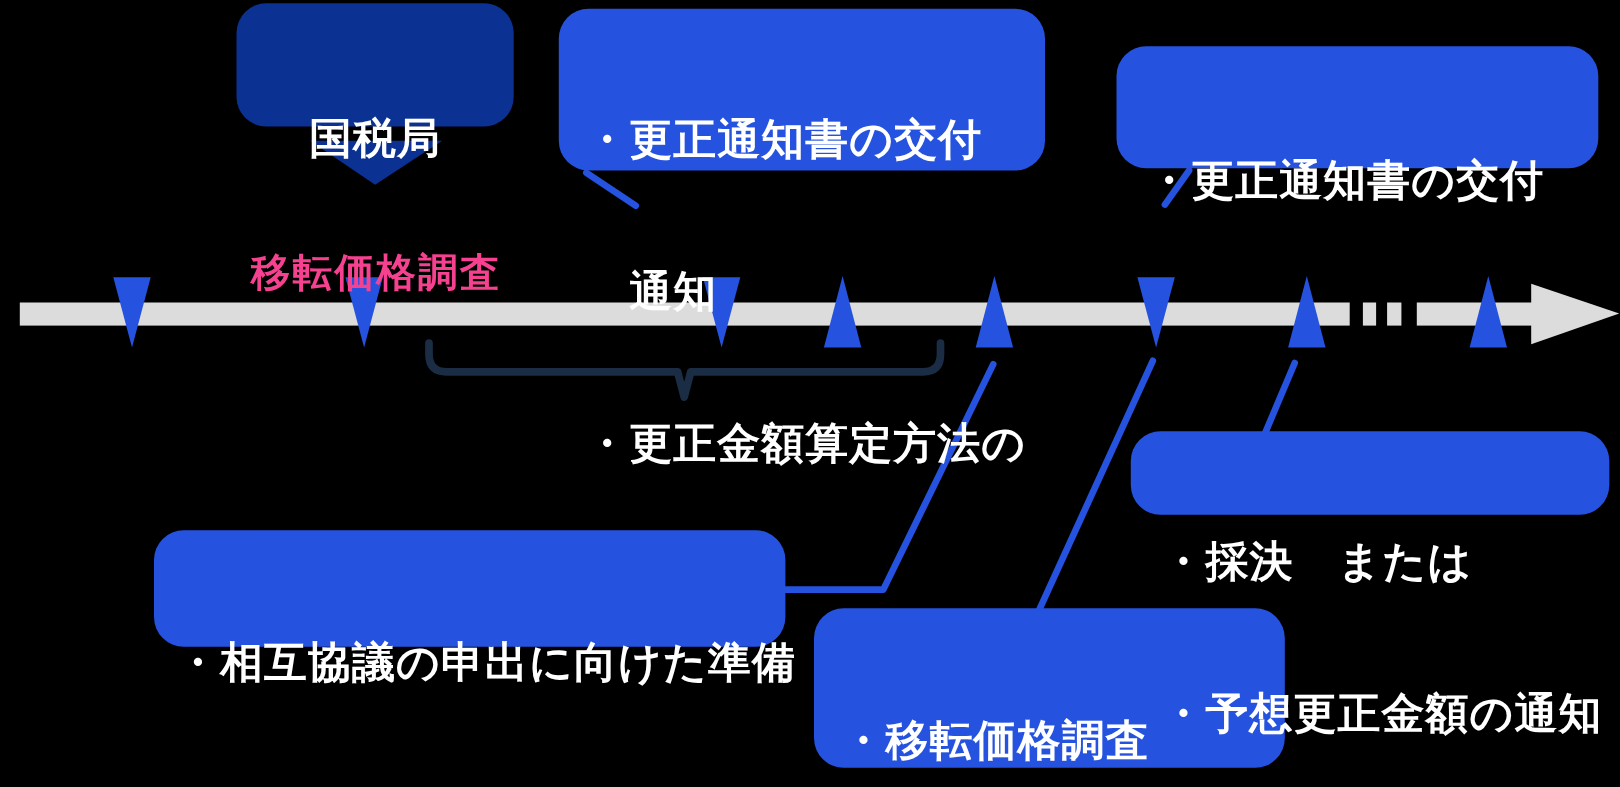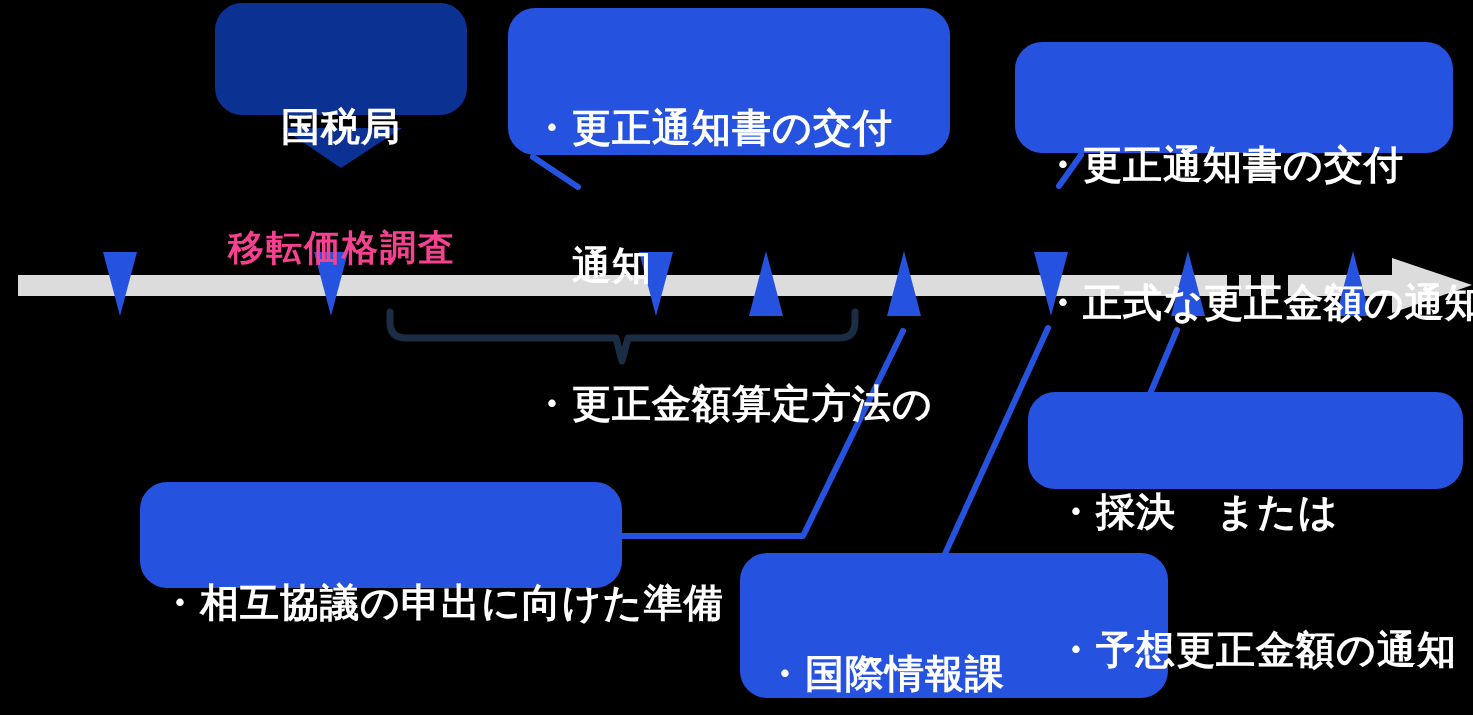--- a/index.html
+++ b/index.html
@@ -28,23 +28,23 @@
     font-weight: 600;
     letter-spacing: 1px;
     white-space: pre;
   }
   .box.blue { background: var(--accent-blue, #2553df); }
   .box.navy { background: var(--navy, #0b3192); text-align: center; }
   .box .line { display: block; }
   .agency-box    { left: 215px; top: 3px;   width: 252px; height: 112px; padding-top: 9px; }
   .assessment-box{ left: 508px; top: 8px;   width: 442px; height: 147px; padding: 5px 10px 0 24px; }
   .correction-box{ left: 1015px; top: 42px; width: 438px; height: 111px; padding: 8px 10px 15px 28px; }
-  .prep-box      { left: 140px; top: 482px; width: 482px; height: 106px; padding: 6px 10px 0 20px; }
+  .prep-box      { left: 140px; top: 482px; width: 574px; height: 106px; padding: 6px 10px 0 20px; }
   .objection-box { left: 740px; top: 553px; width: 428px; height: 145px; padding: 6px 10px 0 25px; }
-  .resolution-box{ left: 1028px; top: 392px; width: 435px; height: 97px; padding: 5px 10px 0 28px; }
+  .resolution-box{ left: 1028px; top: 392px; width: 435px; height: 76px; padding: 5px 10px 0 28px; }
   .pink-label {
     position: absolute;
     left: 228px; top: 182px;
     font-size: 36px;
     font-weight: 700;
     letter-spacing: 2px;
     color: var(--pink, #f5418f);
     white-space: pre;
     margin-top: 42px;
   }
@@ -89,30 +89,29 @@
   <div class="pink-label">移転価格調査</div>
 
   <div class="box blue assessment-box">
     <span class="line">・更正通知書の交付</span>
     <span class="line">　通知</span>
     <span class="line">・更正金額算定方法の</span>
   </div>
 
   <div class="box blue correction-box">
     <span class="line">・更正通知書の交付</span>
-    <span class="line">・正式な更正金額の通知</span>
   </div>
 
   <div class="box blue prep-box">
     <span class="line">・相互協議の申出に向けた準備</span>
     
   </div>
 
   <div class="box blue objection-box">
-    <span class="line">・国際情報課</span>
+    <span class="line">・移転価格調査</span>
     
     
   </div>
 
   <div class="box blue resolution-box">
     <span class="line">・採決　または</span>
     <span class="line">・予想更正金額の通知</span>
   </div>
 
 </div>

